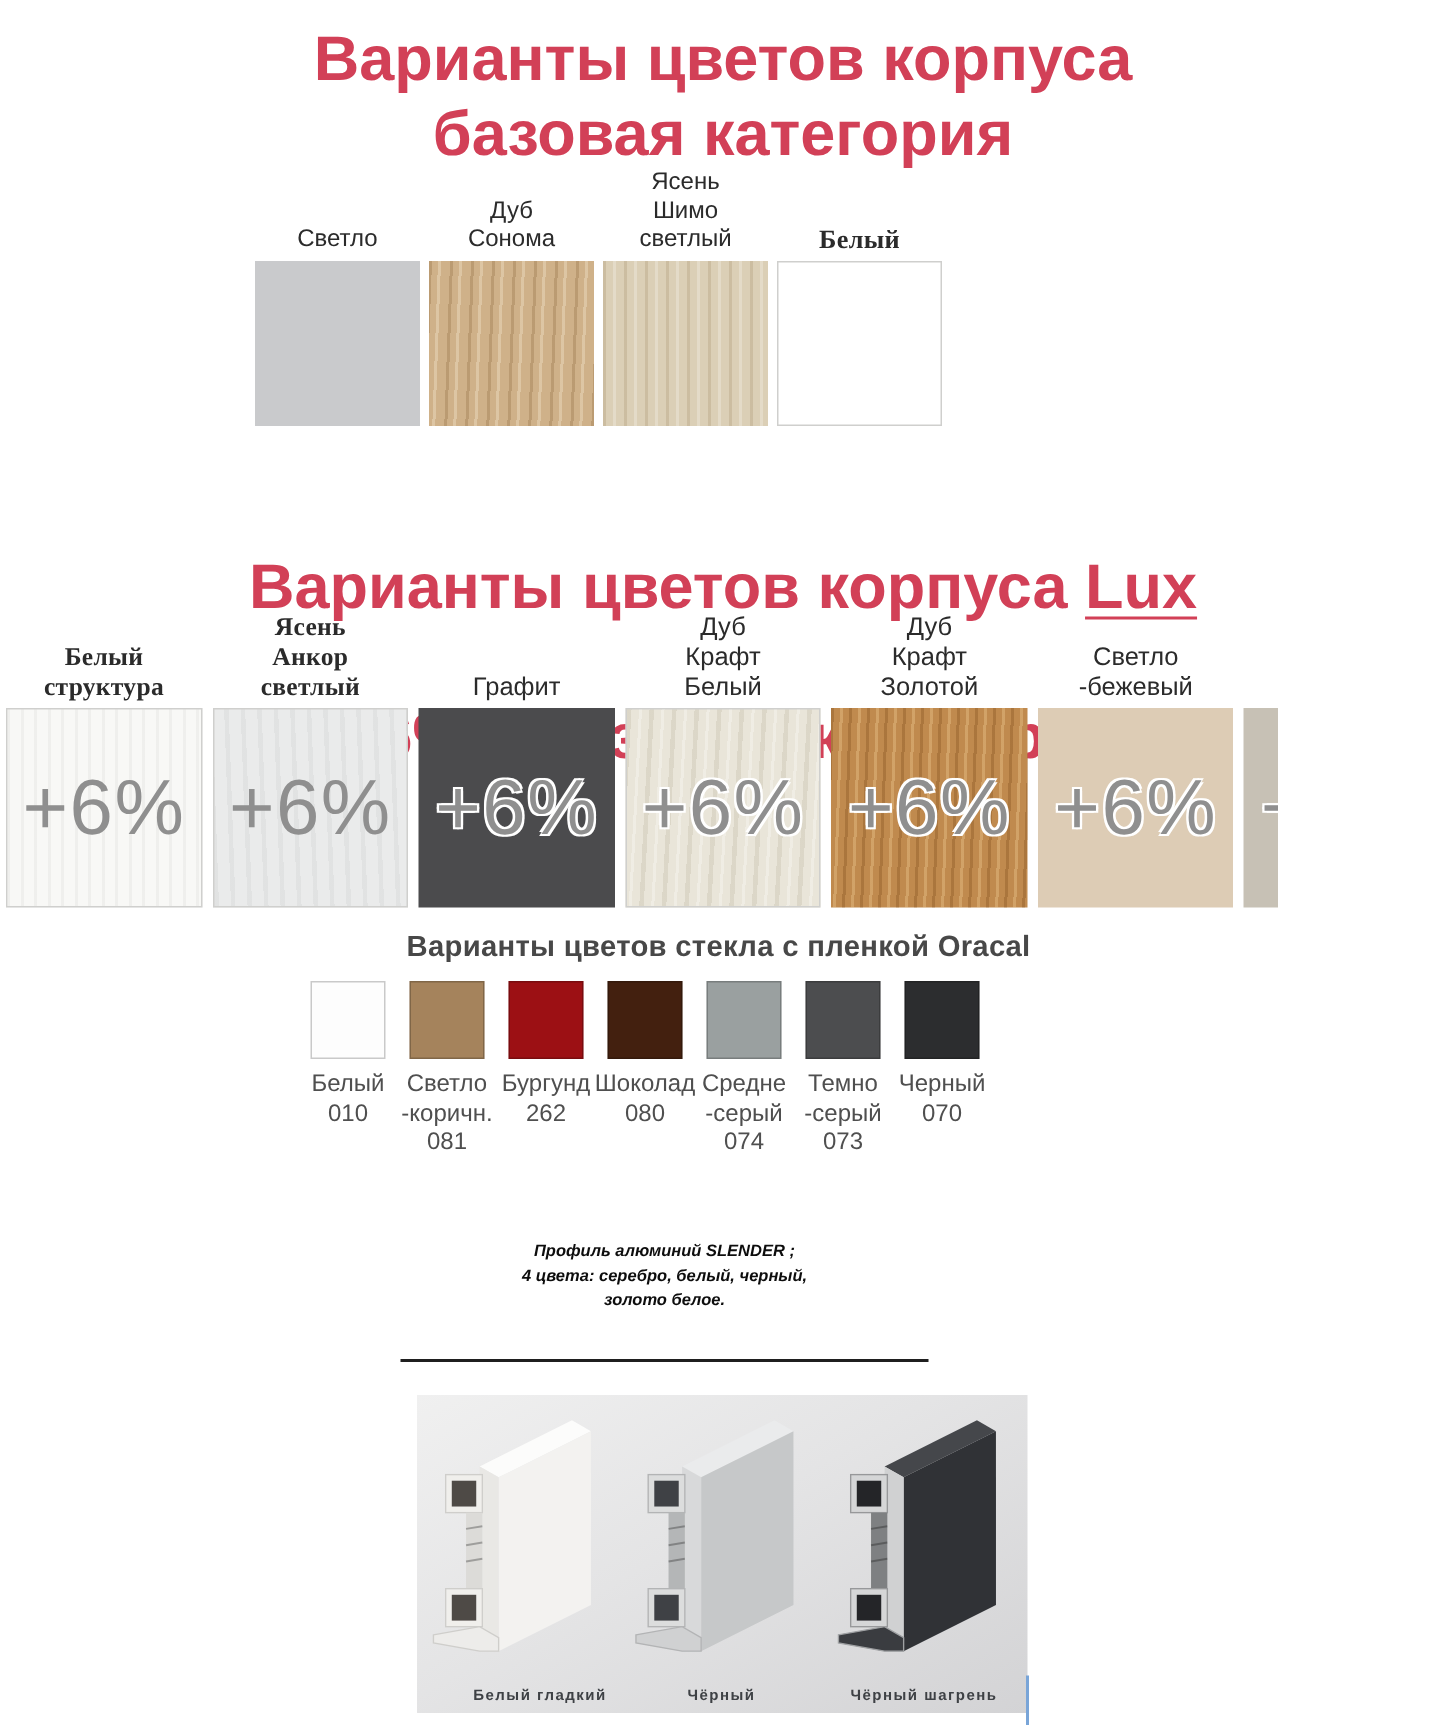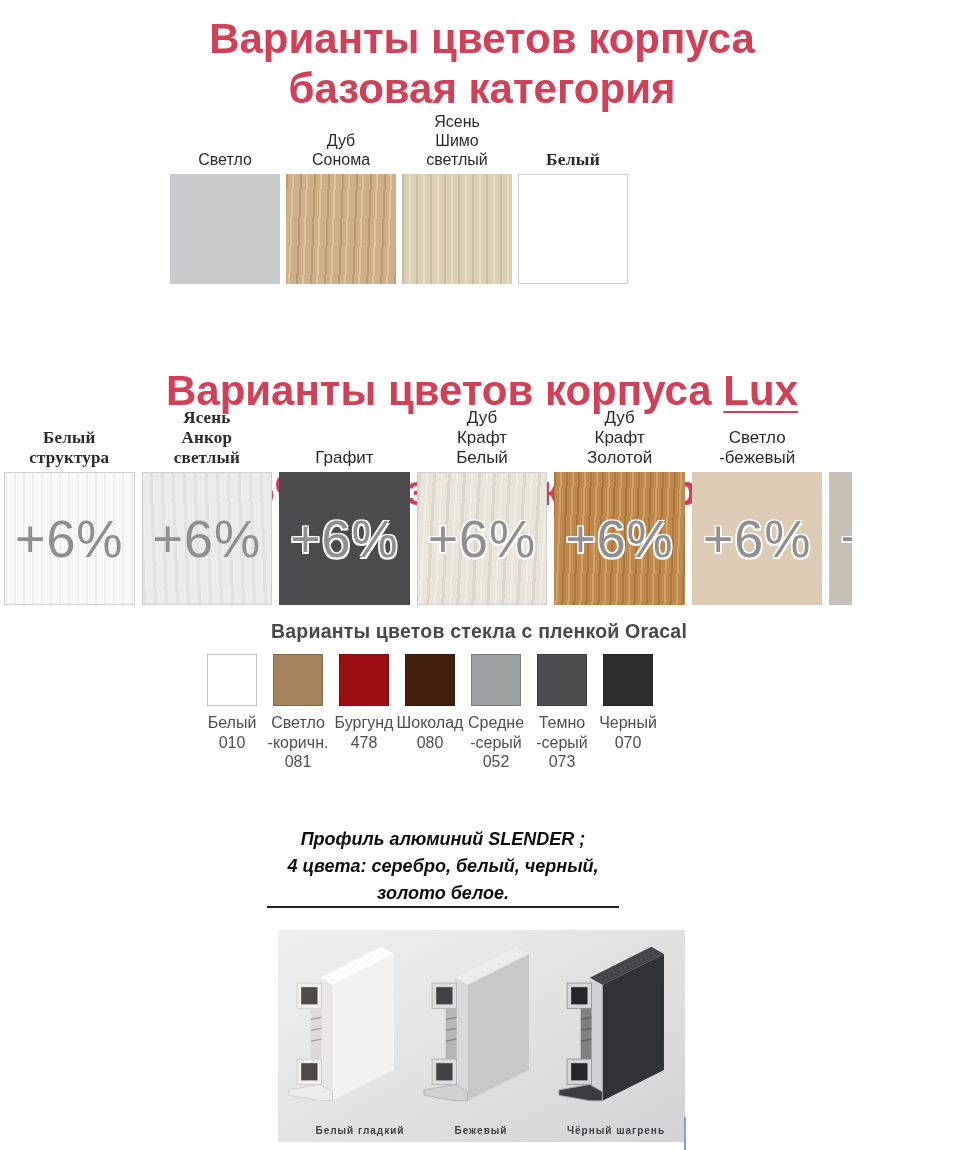--- a/index.html
+++ b/index.html
@@ -44,21 +44,21 @@
   
   .oracal{position:absolute;left:199px;top:620px;width:560px;}
   .oracal-title{text-align:center;font-size:19.5px;font-weight:bold;color:#484848;letter-spacing:.2px;}
   .oracal-row{display:flex;margin-top:11px;}
   .oracal-col{width:66px;flex:0 0 66px;display:flex;flex-direction:column;align-items:center;}
   .oracal-sq{width:48px;height:50px;border:1px solid rgba(0,0,0,.22);}
   .oracal-lbl{margin-top:7px;font-size:16px;line-height:1.22;color:#4f4f4f;text-align:center;white-space:pre;}
 
   
   .profile-text{position:absolute;left:163px;top:826px;width:560px;text-align:center;
-                font-size:18px;font-weight:bold;font-style:italic;color:#0d0d0d;
+                font-size:11px;font-weight:bold;font-style:italic;color:#0d0d0d;
                 line-height:1.5;white-space:pre-line;}
   .profile-hr{position:absolute;left:267px;top:906px;width:352px;border-top:2px solid #1f1f1f;}
 
   
   .photo{position:absolute;left:278px;top:930px;width:407px;height:212px;
          background:linear-gradient(150deg,#f0f0f0 0%,#e4e4e5 45%,#d3d3d5 100%);}
   .pfig{position:absolute;top:6px;width:124px;height:172px;}
   .pfig.f1{left:6px;}  .pfig.f2{left:141px;}  .pfig.f3{left:276px;}
   .photo-label{position:absolute;bottom:6px;width:124px;text-align:center;
                font-size:10px;font-weight:bold;color:#3e4145;letter-spacing:1px;}
@@ -176,32 +176,32 @@
       </div>
       <div class="oracal-col">
         <div class="oracal-sq" style="background: rgb(165, 131, 92);"></div>
         <div class="oracal-lbl">Светло
 -коричн.
 081</div>
       </div>
       <div class="oracal-col">
         <div class="oracal-sq" style="background: rgb(156, 16, 20);"></div>
         <div class="oracal-lbl">Бургунд
-478</div>
+262</div>
       </div>
       <div class="oracal-col">
         <div class="oracal-sq" style="background: rgb(67, 32, 15);"></div>
         <div class="oracal-lbl">Шоколад
 080</div>
       </div>
       <div class="oracal-col">
         <div class="oracal-sq" style="background: rgb(154, 160, 160);"></div>
         <div class="oracal-lbl">Средне
 -серый
-052</div>
+074</div>
       </div>
       <div class="oracal-col">
         <div class="oracal-sq" style="background: rgb(76, 77, 79);"></div>
         <div class="oracal-lbl">Темно
 -серый
 073</div>
       </div>
       <div class="oracal-col">
         <div class="oracal-sq" style="background: rgb(44, 45, 47);"></div>
         <div class="oracal-lbl">Черный
@@ -252,19 +252,19 @@
       <rect class="p-inner" x="15.5" y="56.5" width="18" height="19"></rect>
       <polygon class="p-web" points="26,80 38,80 38,136 26,136"></polygon>
       <line class="p-groove" x1="26" y1="92" x2="38" y2="90"></line>
       <line class="p-groove" x1="26" y1="104" x2="38" y2="102"></line>
       <line class="p-groove" x1="26" y1="116" x2="38" y2="114"></line>
       <rect class="p-box" x="11" y="136" width="27" height="28"></rect>
       <rect class="p-inner" x="15.5" y="140.5" width="18" height="19"></rect>
       <polygon class="p-foot" points="2,170 36,164 50,172 50,182 36,182 2,176"></polygon>
     </svg>
     <div class="photo-label pl1">Белый гладкий</div>
-    <div class="photo-label pl2">Бежевый</div>
+    <div class="photo-label pl2">Чёрный</div>
     <div class="photo-label pl3">Чёрный шагрень</div>
   </div>
 
   <div class="blue-line"></div>
 
 </div>
 
 </body></html>

